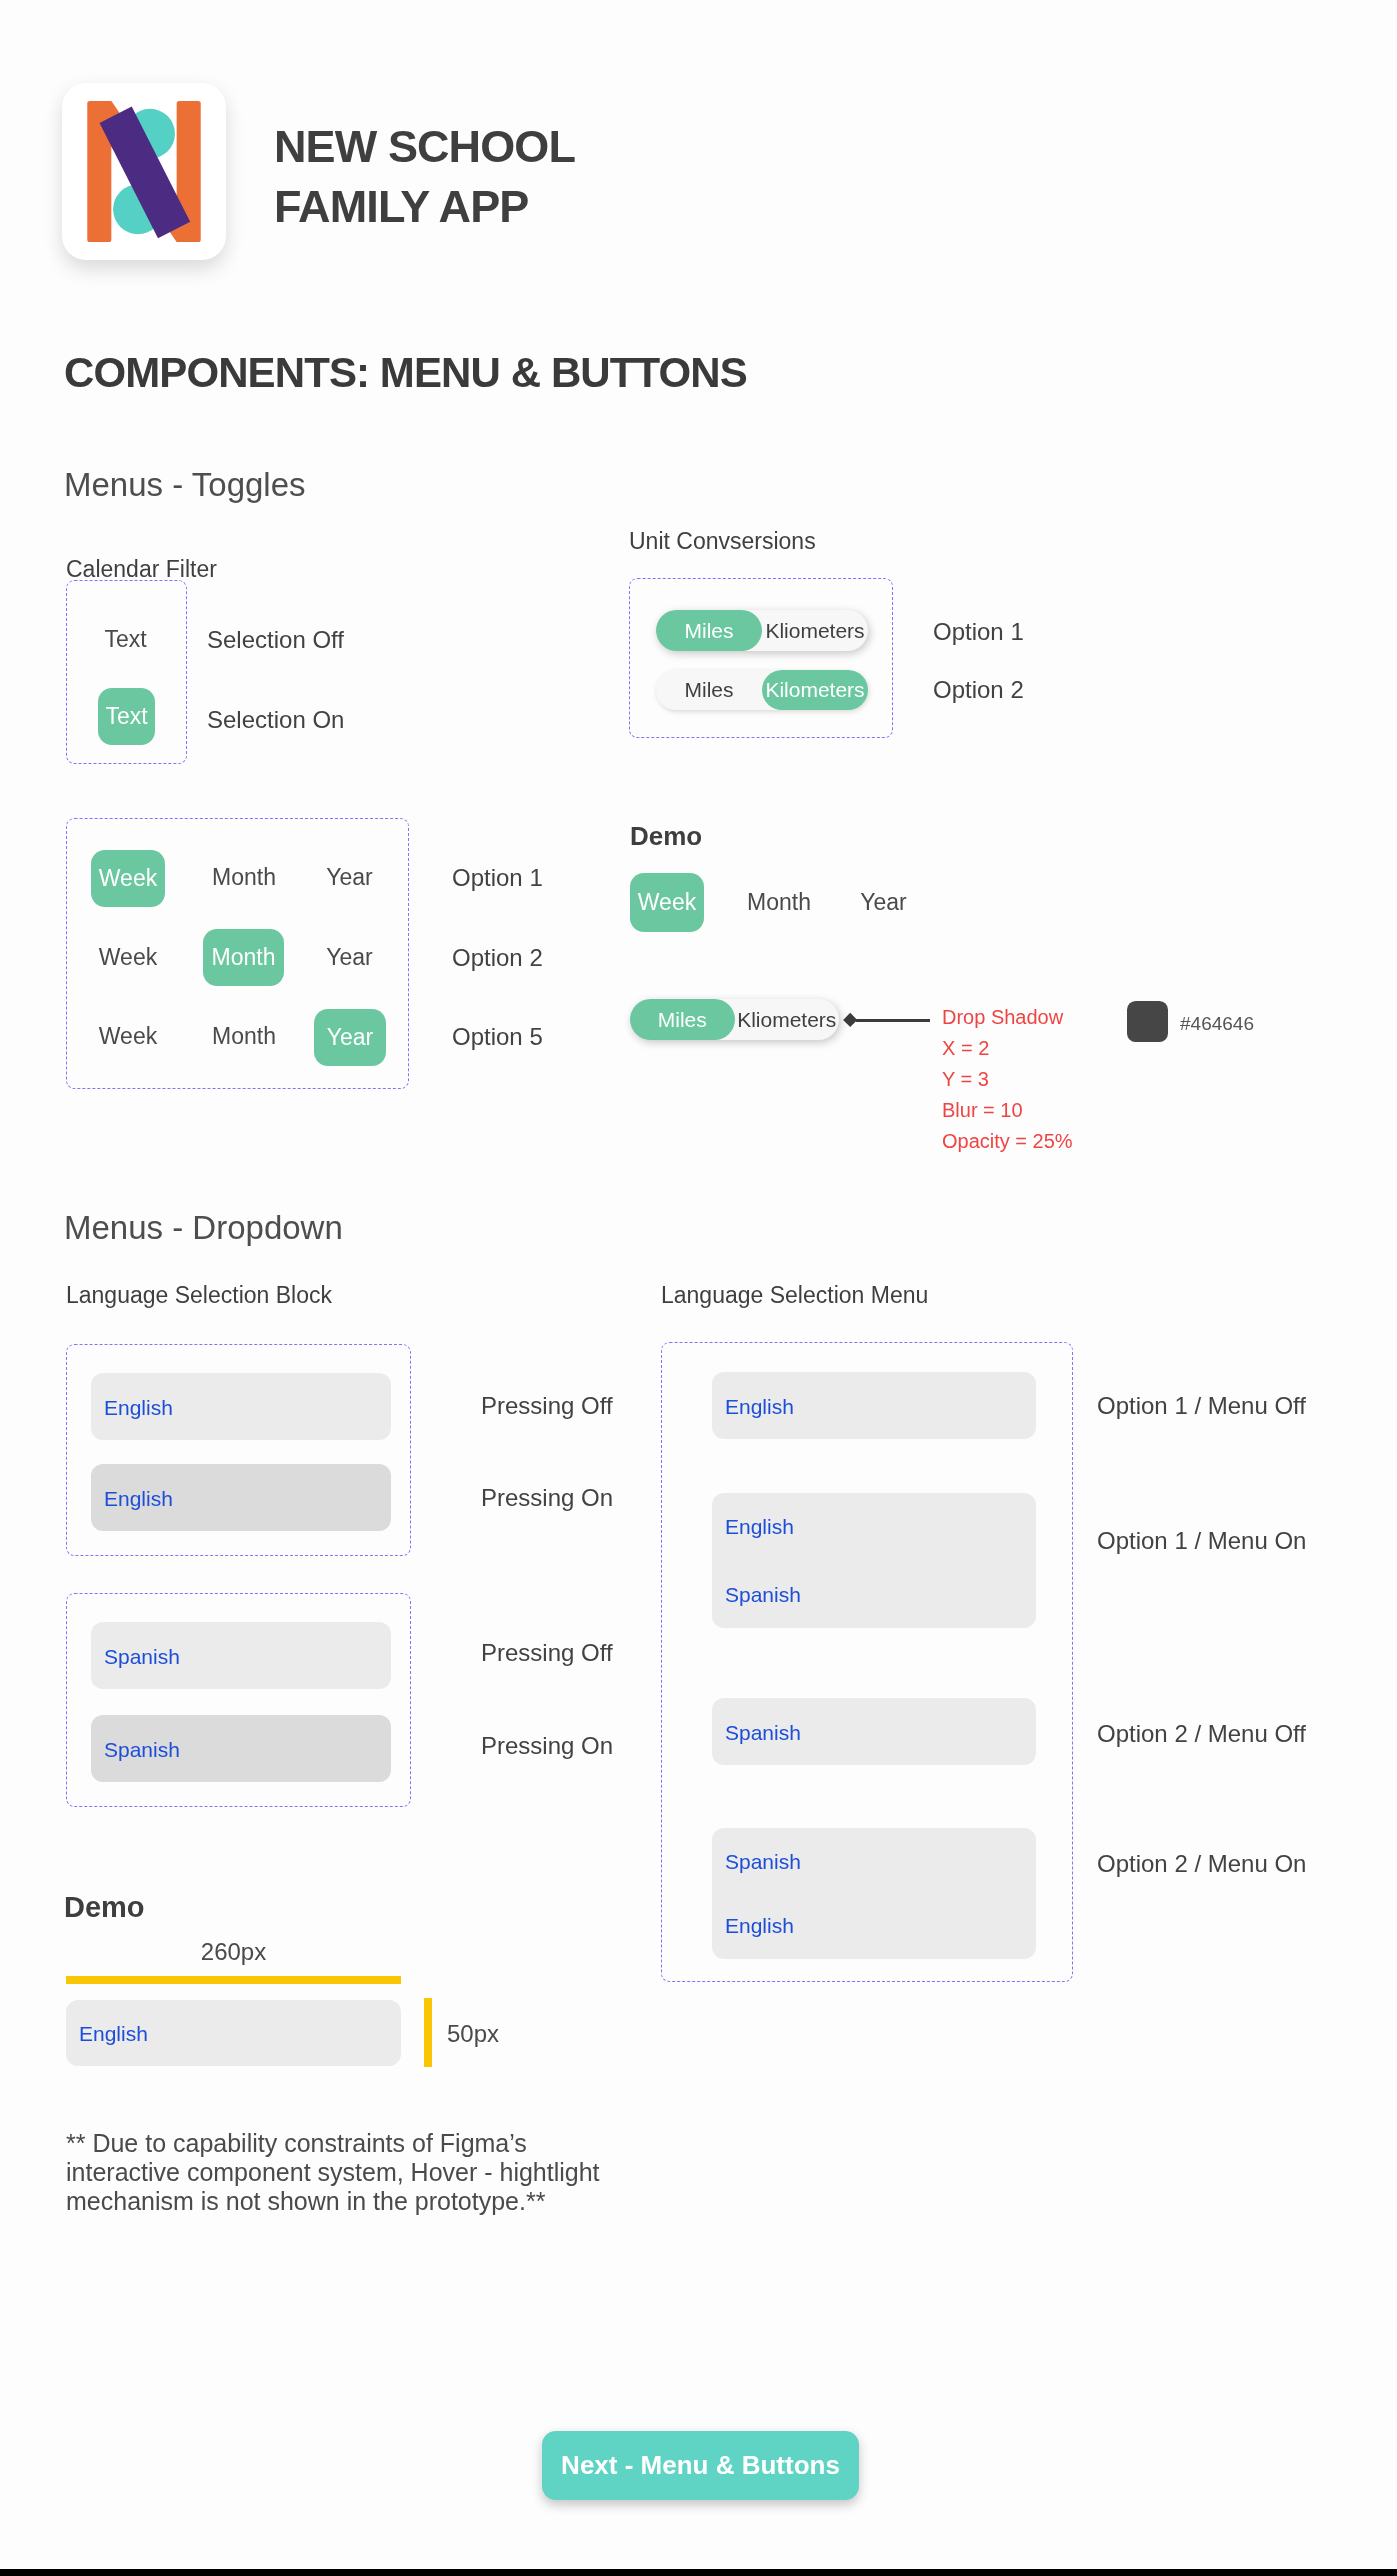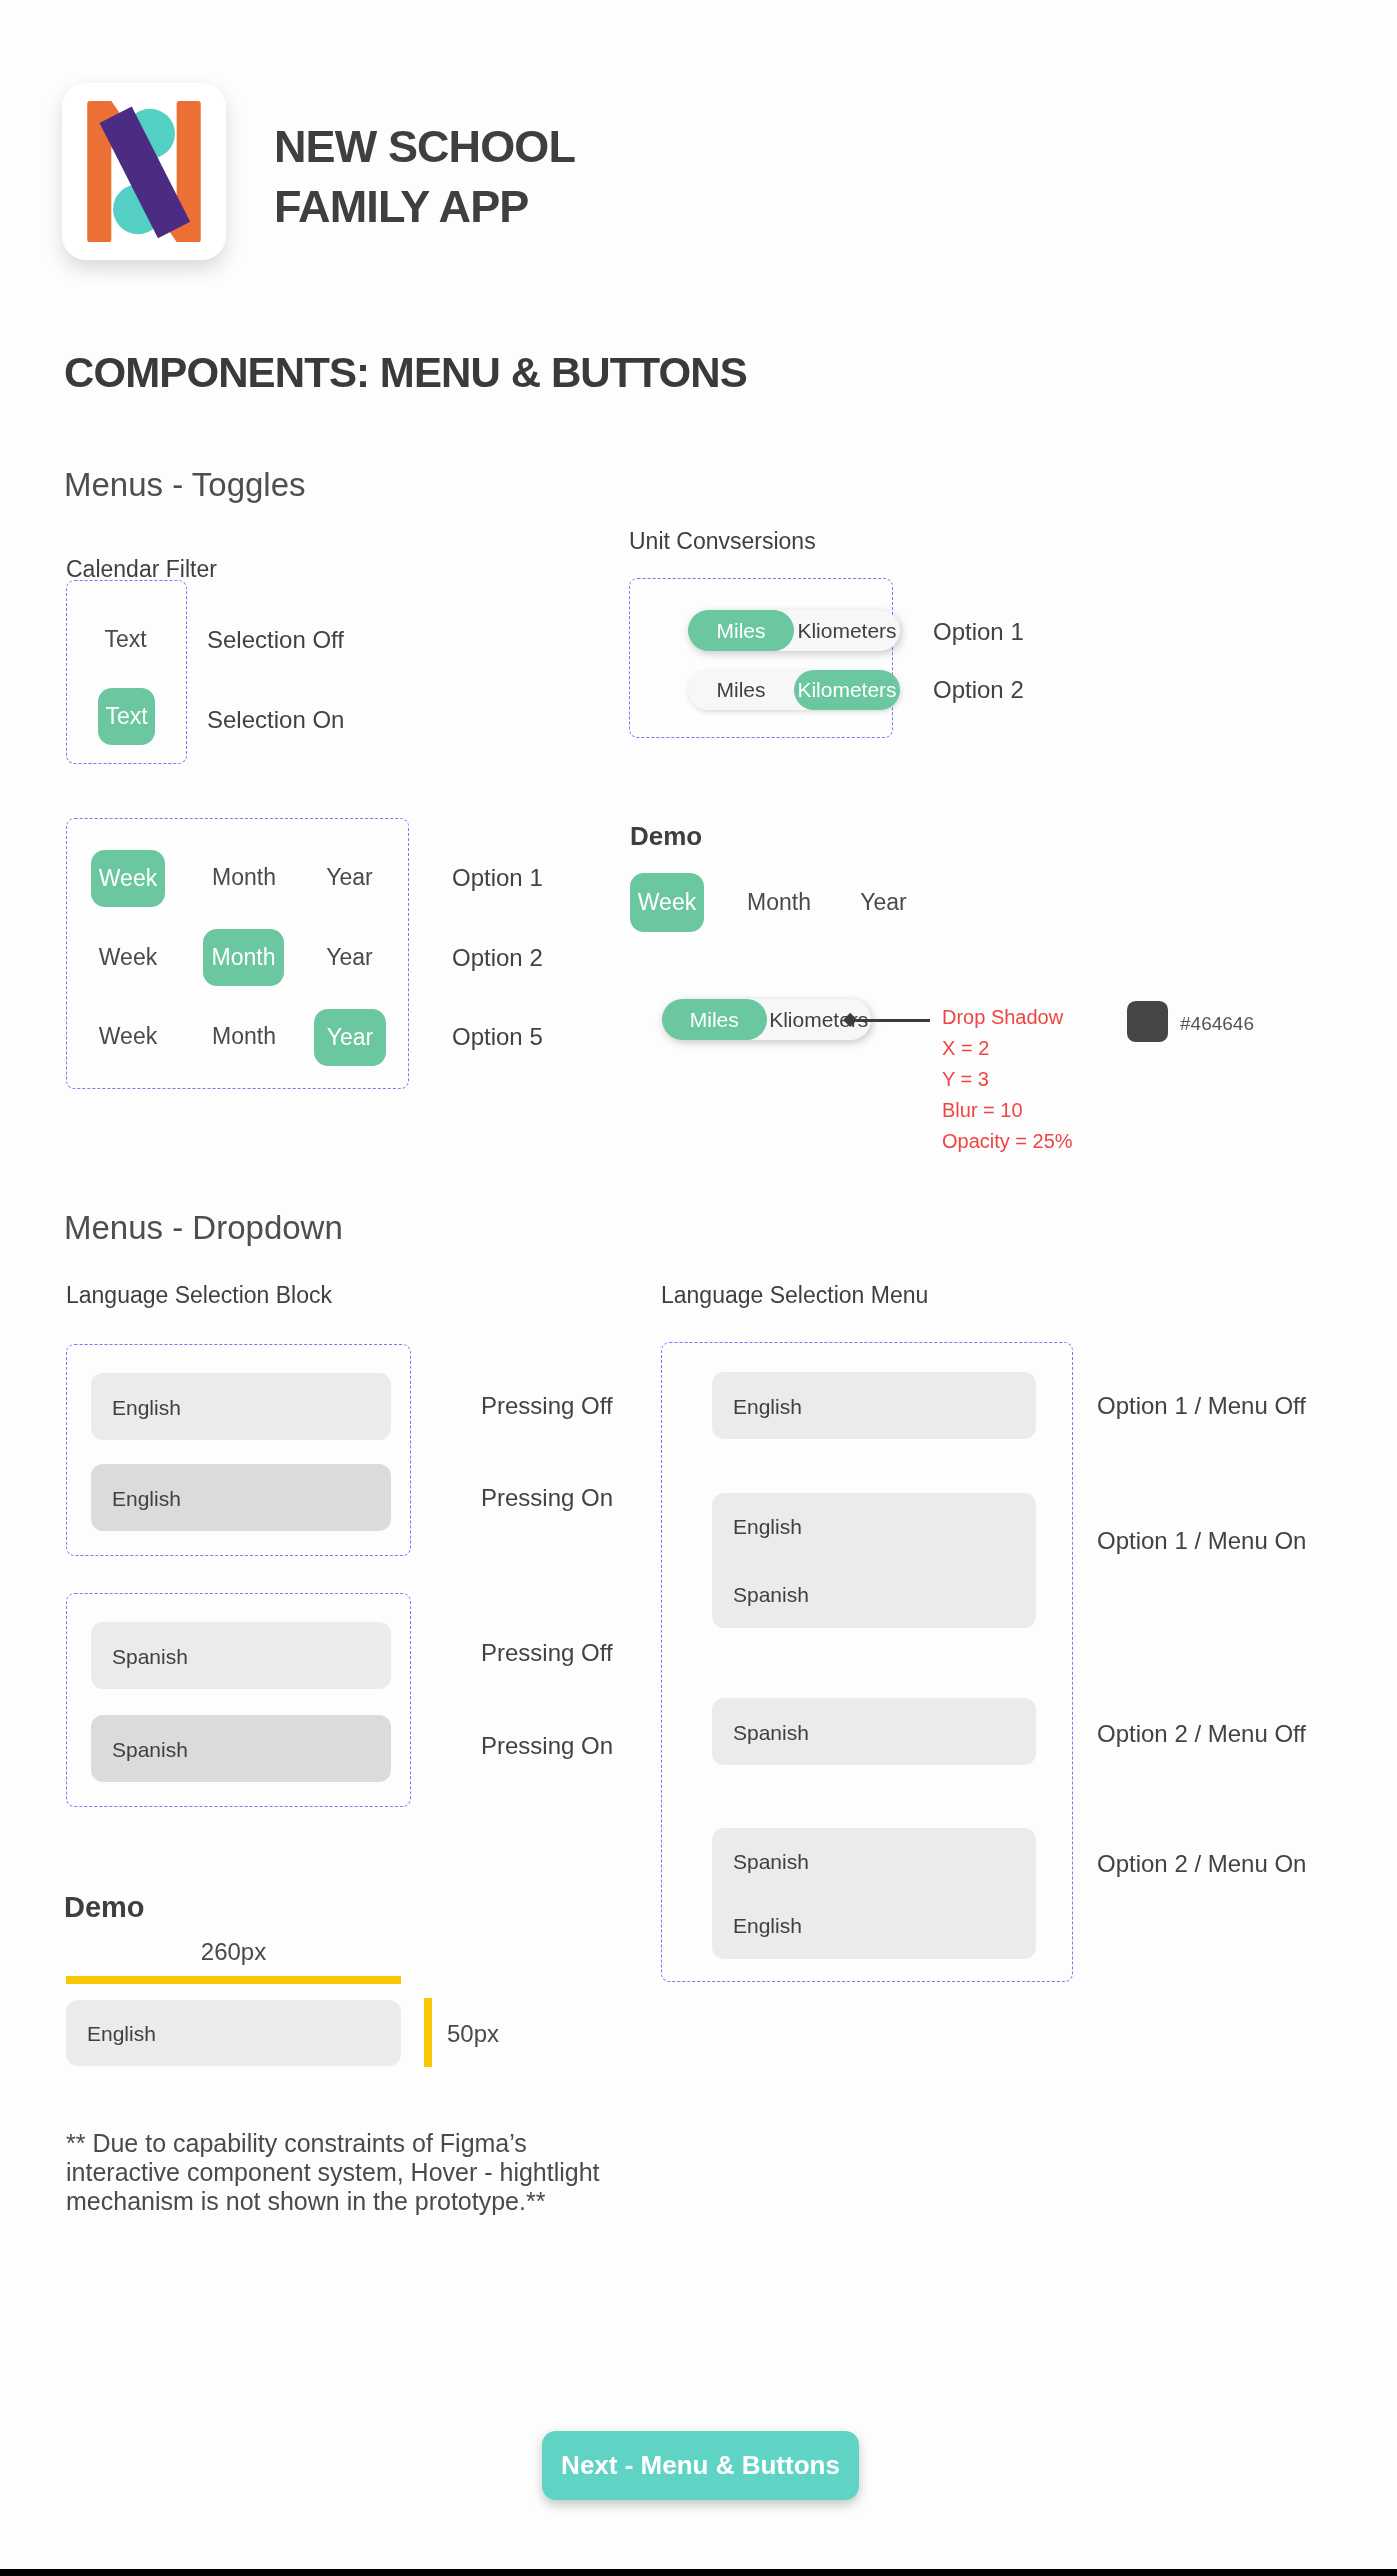--- a/index.html
+++ b/index.html
@@ -21,27 +21,27 @@
   .h1{left:64px;top:349px;font-size:42px;font-weight:bold;letter-spacing:-0.9px;color:#3A3A3A;}
   .section-title{font-size:33px;color:#4E4E4E;}
   .group-label{font-size:23px;color:#3F3F3F;}
   .state-label{font-size:24px;color:#424242;}
 
   .dashed{border:1.7px dashed var(--dash);border-radius:8.6px;}
 
   .green-btn{background:var(--green);color:#fff;border-radius:14px;display:flex;align-items:center;justify-content:center;font-size:23px;}
   .plain-opt{font-size:23px;color:#4A4A4A;display:flex;align-items:center;justify-content:center;}
 
-  .pill{background:var(--pill);border-radius:22.4px;box-shadow:1.7px 2.6px 8.6px rgba(0,0,0,0.22);display:flex;align-items:center;margin-left:32px;}
+  .pill{background:var(--pill);border-radius:22.4px;box-shadow:1.7px 2.6px 8.6px rgba(0,0,0,0.22);display:flex;align-items:center;}
   .pill .seg{flex:1;display:flex;align-items:center;justify-content:center;font-size:21px;color:#3F3F3F;height:100%;}
   .pill .seg.sel{background:var(--green);color:#fff;border-radius:22.4px;}
 
   .menu-box{background:var(--gray-light);border-radius:12px;}
   .menu-box.pressed{background:var(--gray-dark);}
-  .menu-box .mtext{position:absolute;left:21px;font-size:21px;color:#404040;}
+  .menu-box .mtext{position:absolute;left:13px;font-size:21px;color:#1d4ed8;}
 
   .annot{font-size:20px;color:#ef4444;line-height:31px;}
   .diamond{width:10.4px;height:10.4px;background:#3B3B3B;transform:rotate(45deg);}
   .conn-line{height:2.6px;background:#3B3B3B;}
 
   .swatch{background:var(--swatch);border-radius:8.6px;}
   .swatch-label{font-size:19px;color:#555;}
 
   .demo-title{font-size:28px;font-weight:bold;color:#3E3E3E;}
   .dim-label{font-size:24px;color:#4A4A4A;}

